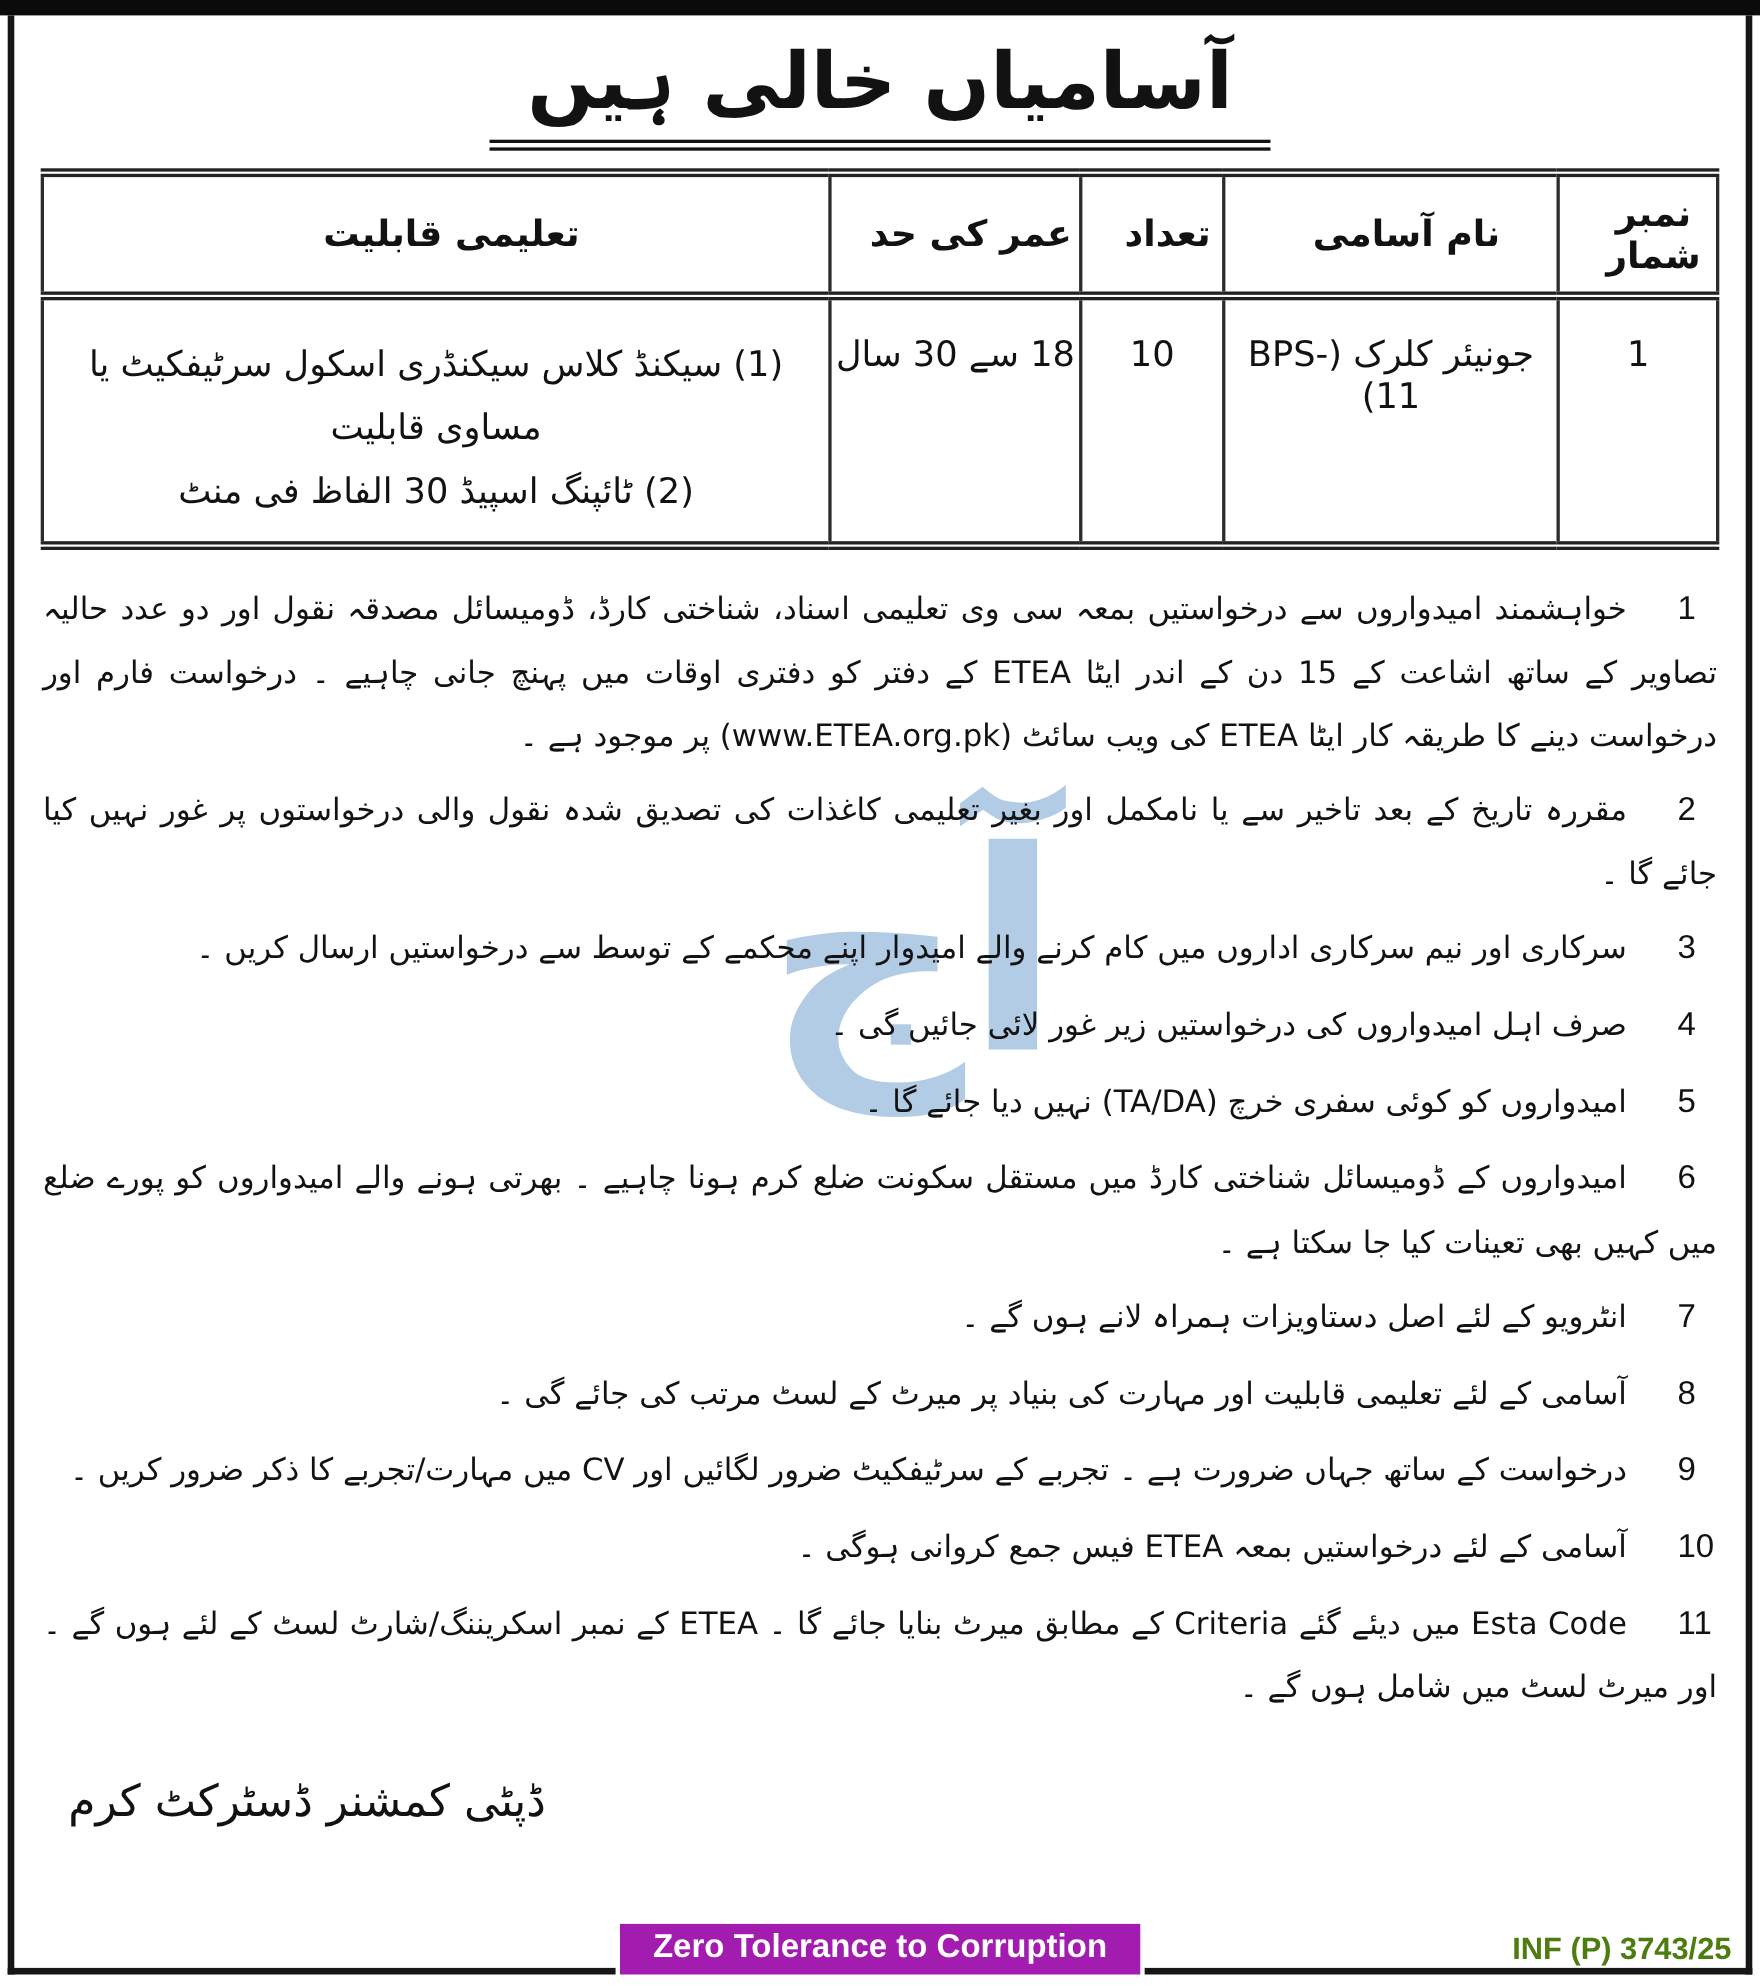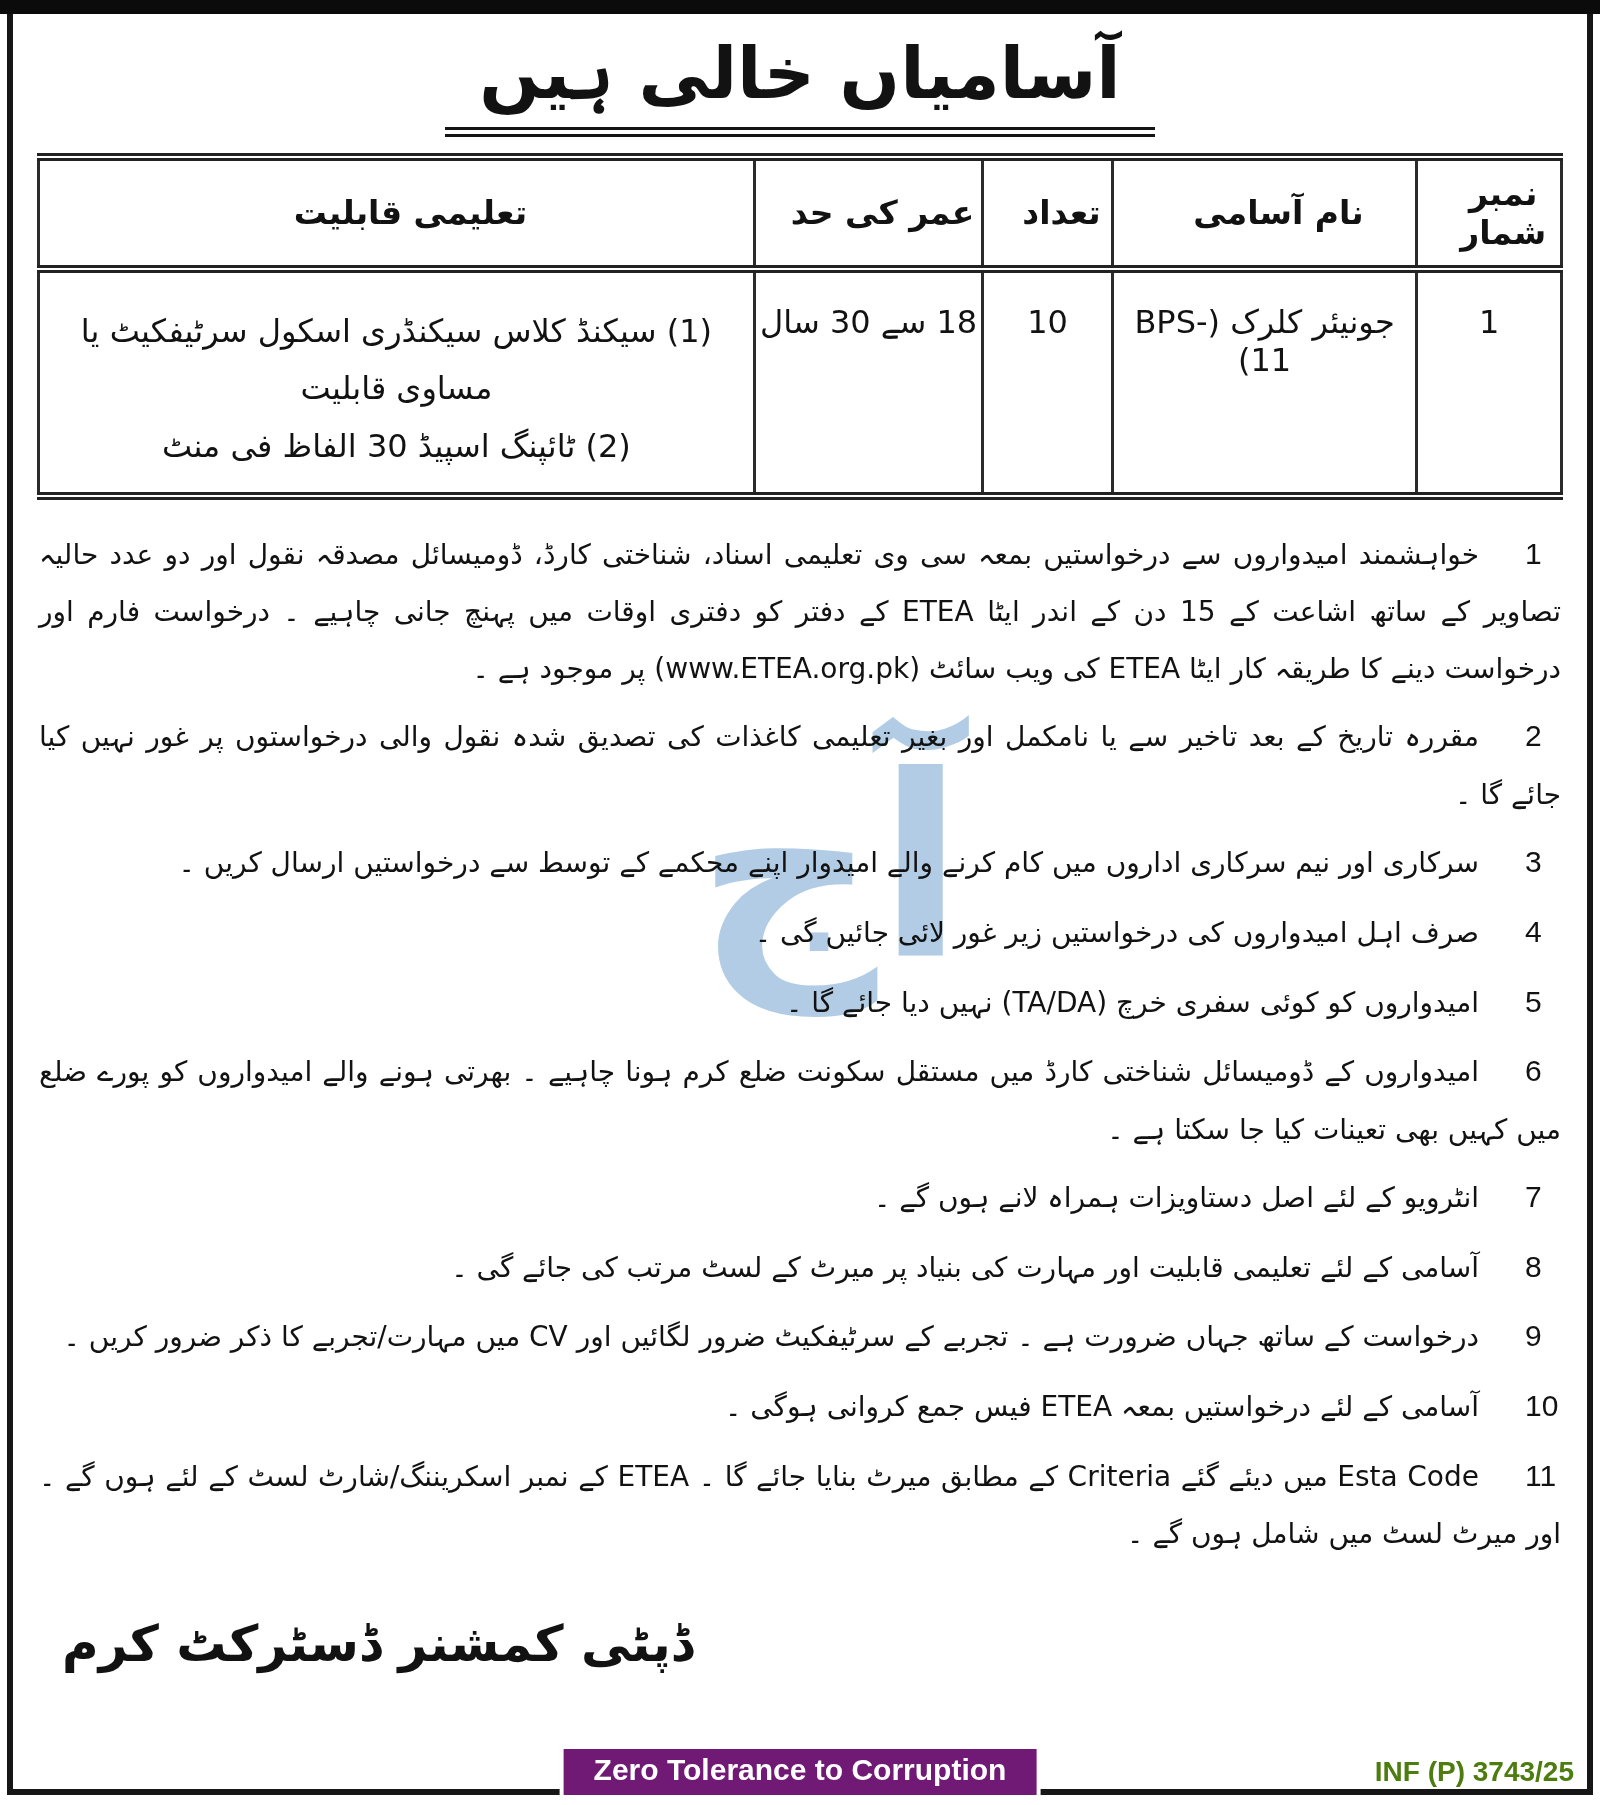--- a/index.html
+++ b/index.html
@@ -43,25 +43,25 @@
   .col-serial{width:9.5%;} .col-post{width:20%;} .col-count{width:8.5%;}
   .col-age{width:15%;} .col-qual{width:47%;}
   .notes{margin-top:24px;}
   .note{font-size:28px;line-height:2.02;text-align:justify;margin:0 2px 9px;}
   .note-num{
     font-family:"Liberation Sans",sans-serif;font-size:30px;
     display:inline-block;min-width:36px;margin-inline-end:46px;text-align:left;
   }
   .signature{
     position:absolute;left:62px;top:1612px;z-index:1;direction:rtl;
-    font-size:50px;font-weight:bold;line-height:1.3;
+    font-size:40px;font-weight:normal;line-height:1.3;
   }
   .badge{
     position:absolute;left:50%;transform:translateX(-50%);top:1749px;z-index:3;
-    background:#701a75;color:#ffffff;box-shadow:0 0 0 4px #ffffff;
+    background:#a21caf;color:#ffffff;box-shadow:0 0 0 4px #ffffff;
     font-family:"Liberation Sans",sans-serif;font-weight:bold;font-size:30px;
     padding:4px 30px 8px;white-space:nowrap;
   }
   .inf-ref{
     position:absolute;right:26px;top:1756px;z-index:3;
     font-family:"Liberation Sans",sans-serif;font-size:28px;font-weight:bold;color:#4d7c0f;
     white-space:nowrap;
   }
 </style>
 </head>

